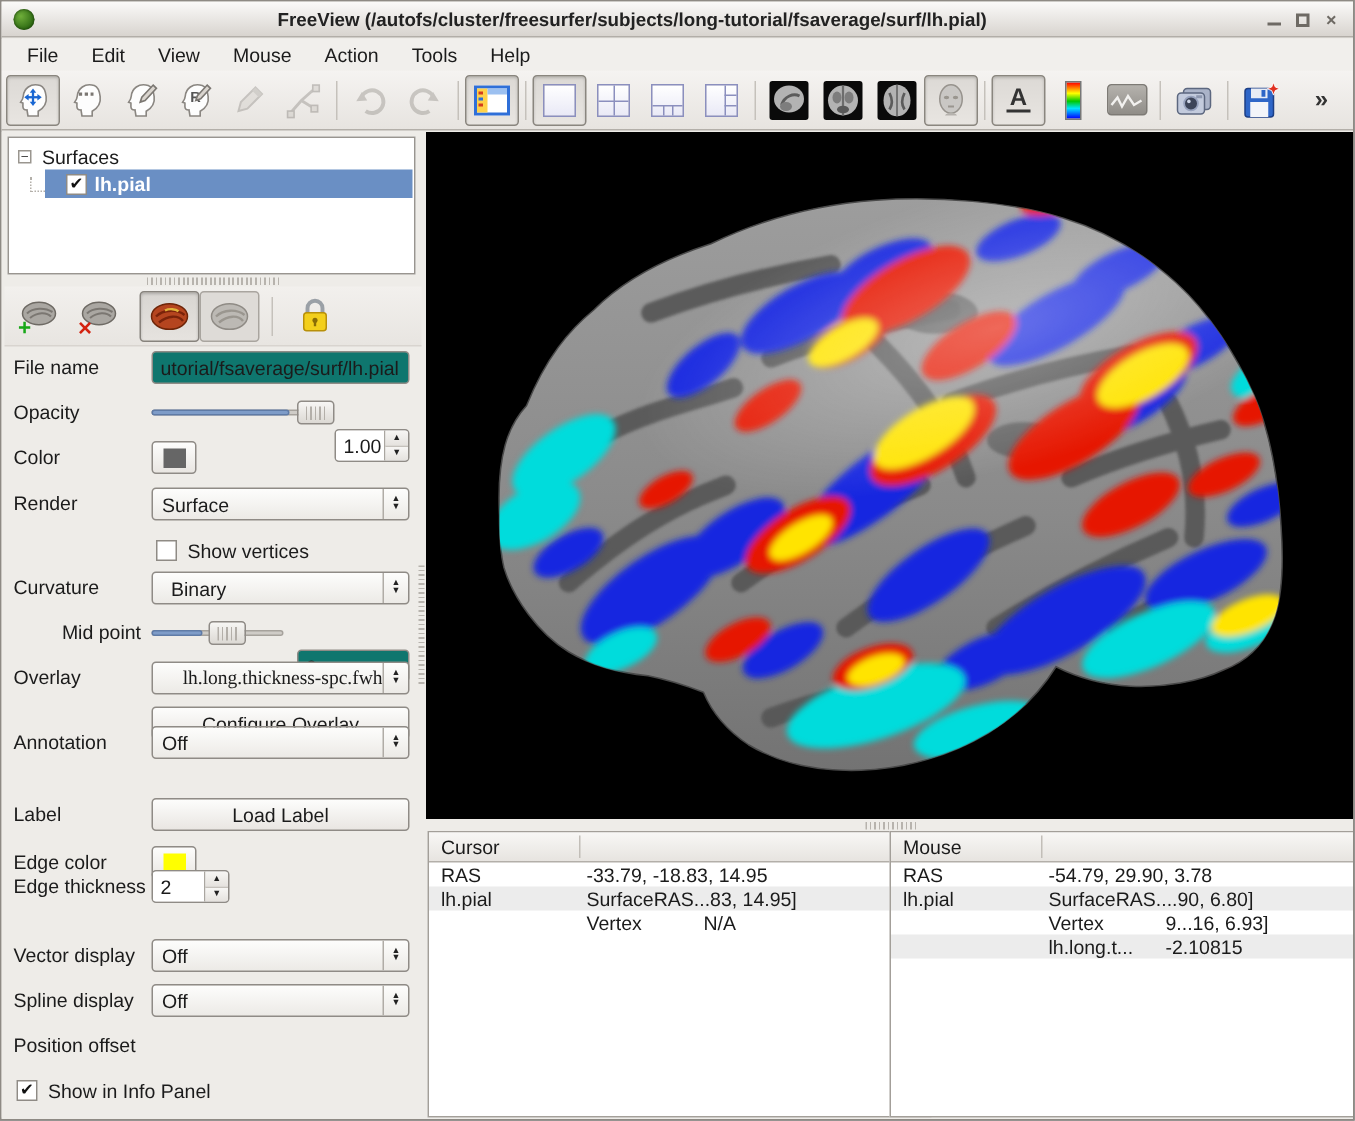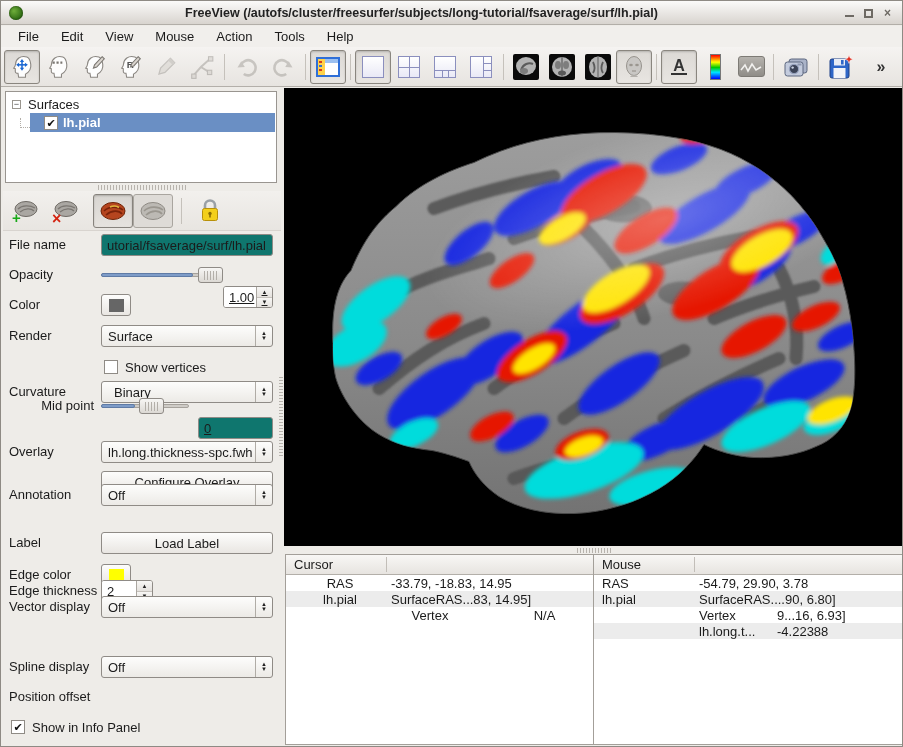--- a/index.html
+++ b/index.html
@@ -1,19 +1,19 @@
 <!DOCTYPE html>
 <html><head>
 <meta charset="utf-8">
 <style>
   html,body{margin:0;padding:0;background:#555;}
   *{box-sizing:border-box;}
   .app{position:relative;width:903px;height:747px;background:#eeece8;border:1px solid #8e8a84;
        font-family:"Liberation Sans",sans-serif;font-size:13px;color:#1b1b1b;overflow:hidden;}
-  .abs{position:absolute;text-decoration:underline;}
+  .abs{position:absolute;}
 
   
   .titlebar{position:absolute;left:0;top:0;width:100%;height:24px;
     background:linear-gradient(#fbfaf9,#d8d4cf);border-bottom:1px solid #b2aea8;}
   .apptitle{position:absolute;left:0;right:60px;top:0;height:24px;line-height:24px;
     text-align:center;font-weight:bold;font-size:12.5px;color:#222;white-space:nowrap;}
   .appicon{position:absolute;left:8px;top:5px;width:14px;height:14px;border-radius:50%;
     background:radial-gradient(circle at 35% 35%,#6fae3a,#2f6b14 70%,#1d4a0c);box-shadow:inset 0 0 2px #143505;}
   .wctl{position:absolute;top:4px;width:17px;height:16px;display:flex;align-items:center;justify-content:center;
     color:#6e6a64;font-weight:bold;font-size:12px;cursor:default;}
@@ -432,35 +432,35 @@
       <span class="flabel">Curvature</span>
       <div class="fctl combo" style="width:172px;padding-left:12px;">
         <span class="cval">Binary</span>
         <span class="carr">
             <span>▲</span>
             <span>▼</span>
           </span>
       </div>
     </div>
 
-    <div class="frow" style="top:307px;">
+    <div class="frow" style="top:323px;">
       <span class="flabel" style="left:0;width:93px;text-align:right;">Mid point</span>
       <div class="fctl slider" style="width:88px;">
         <div class="groove"></div>
           <div class="gfill" style="width:34px;"></div>
         <div class="shandle" style="left:38px;">
             <div class="grip"></div>
           </div>
       </div>
       <div class="abs tinput" style="left:197px;width:75px;">0</div>
     </div>
 
-    <div class="frow" style="top:353px;">
+    <div class="frow" style="top:353px;text-align:right;">
       <span class="flabel">Overlay</span>
-      <div class="fctl combo" style="width:172px;">
+      <div class="fctl combo" style="width:172px;font-family:Liberation Serif, serif;">
         <span class="cval">lh.long.thickness-spc.fwh</span>
         <span class="carr">
             <span>▲</span>
             <span>▼</span>
           </span>
       </div>
     </div>
 
     <div class="frow" style="top:383px;">
       <div class="fctl pbtn" style="width:172px;">Configure Overlay</div>
@@ -493,21 +493,21 @@
       <span class="flabel">Edge thickness</span>
       <div class="fctl spin" style="width:52px;">
         <div class="val">2</div>
         <div class="sbtns">
             <div>▲</div>
             <div>▼</div>
           </div>
       </div>
     </div>
 
-    <div class="frow" style="top:508px;">
+    <div class="frow" style="top:538px;">
       <span class="flabel">Vector display</span>
       <div class="fctl combo" style="width:172px;">
         <span class="cval">Off</span>
         <span class="carr">
             <span>▲</span>
             <span>▼</span>
           </span>
       </div>
     </div>
 
@@ -651,21 +651,21 @@
 
         <ellipse cx="380" cy="130" rx="250" ry="95" transform="rotate(-16 380 130)" fill="url(#hl)"></ellipse>
       </g>
     </svg>
   </div>
 
   <div class="botsplit">
       <div class="dots"></div>
     </div>
 
-  <div class="infopanel" style="left:284px;width:336px;text-align:center;">
+  <div class="infopanel" style="left:284px;width:336px;">
     <div class="ipheader">
       <span class="htitle">Cursor</span>
       <div class="hdiv"></div>
     </div>
     <div class="iprow" style="top:20px;">
       <span class="ipc1">RAS</span>
       <span class="ipc2">-33.79, -18.83, 14.95</span>
       <span class="ipc3"></span>
     </div>
     <div class="iprow alt" style="top:36px;">
@@ -696,17 +696,17 @@
       <span class="ipc3"></span>
     </div>
     <div class="iprow" style="top:52px;">
       <span class="ipc1"></span>
       <span class="ipc2">Vertex</span>
       <span class="ipc3">9...16, 6.93]</span>
     </div>
     <div class="iprow alt" style="top:68px;">
       <span class="ipc1"></span>
       <span class="ipc2">lh.long.t...</span>
-      <span class="ipc3">-4.22388</span>
+      <span class="ipc3">-2.10815</span>
     </div>
   </div>
 
 </div>
 
 </body></html>

